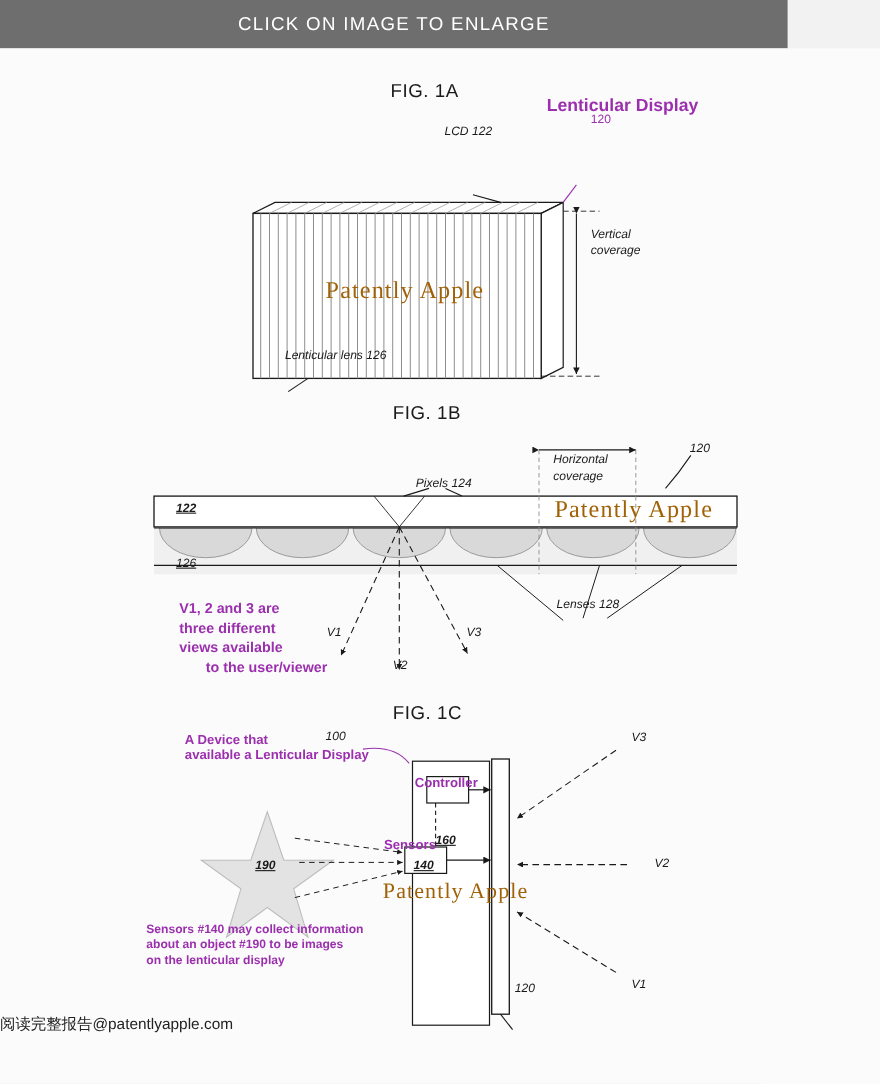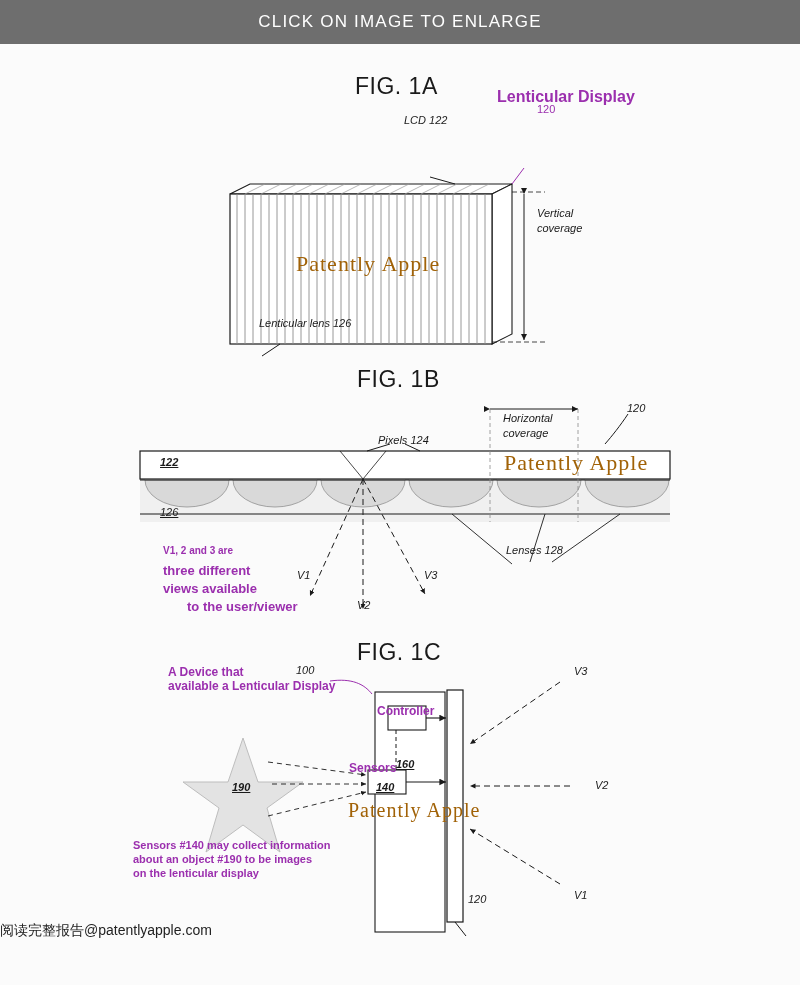--- a/index.html
+++ b/index.html
@@ -10,40 +10,40 @@
   body {
     width: 800px;
     height: 985px;
     font-family: "Liberation Sans", sans-serif;
     position: relative;
     overflow: hidden;
   }
   .banner {
     position: absolute;
     top: 0; left: 0;
-    width: 800px;
+    width: 716px;
     height: 44px;
     background: #6e6e6e;
     color: #ffffff;
     font-size: 17px;
     letter-spacing: 1.2px;
     display: flex;
     align-items: center;
     justify-content: center;
   }
   .sheet {
     position: absolute;
     top: 44px; left: 0;
     width: 800px;
     height: 941px;
     background: #fbfbfb;
   }
   .fig-title {
     position: absolute;
-    font-size: 23px;
+    font-size: 17px;
     color: #1a1a1a;
     letter-spacing: 0.5px;
     font-family: "Liberation Sans", sans-serif;
   }
   .lbl {
     position: absolute;
     font-size: 11px;
     color: #1a1a1a;
     line-height: 1.25;
   }
@@ -219,21 +219,21 @@
   <div class="lbl num-italic" style="left:627px; top:358px;">120</div>
   <div class="lbl italic" style="left:378px; top:390px;">Pixels 124</div>
   <div class="lbl italic" style="left:160px; top:412px; text-decoration:underline; font-weight:bold;">122</div>
   <div class="lbl italic" style="left:160px; top:462px; text-decoration:underline; font-weight:normal;">126</div>
   <div class="lbl italic" style="left:506px; top:500px;">Lenses 128</div>
   <div class="lbl italic" style="left:297px; top:525px;">V1</div>
   <div class="lbl italic" style="left:357px; top:555px;">V2</div>
   <div class="lbl italic" style="left:424px; top:525px;">V3</div>
   <div class="wm" style="left:504px; top:406px;">Patently Apple</div>
 
-  <div class="purple" style="left:163px; top:500px; font-size:10px;">V1, 2 and 3 are</div>
+  <div class="purple" style="left:163px; top:500px; font-size:13px;">V1, 2 and 3 are</div>
   <div class="purple" style="left:163px; top:518px; font-size:13px;">three different</div>
   <div class="purple" style="left:163px; top:536px; font-size:13px;">views available</div>
   <div class="purple" style="left:163px; top:554px; font-size:13px;margin-left:24px;">to the user/viewer</div>
 
   <div class="fig-title" style="left:357px; top:595px;">FIG. 1C</div>
 
   <svg width="800" height="941">
 
     <rect x="375" y="648" width="70" height="240" fill="#ffffff" stroke="#1a1a1a" stroke-width="1.1"></rect>
 

